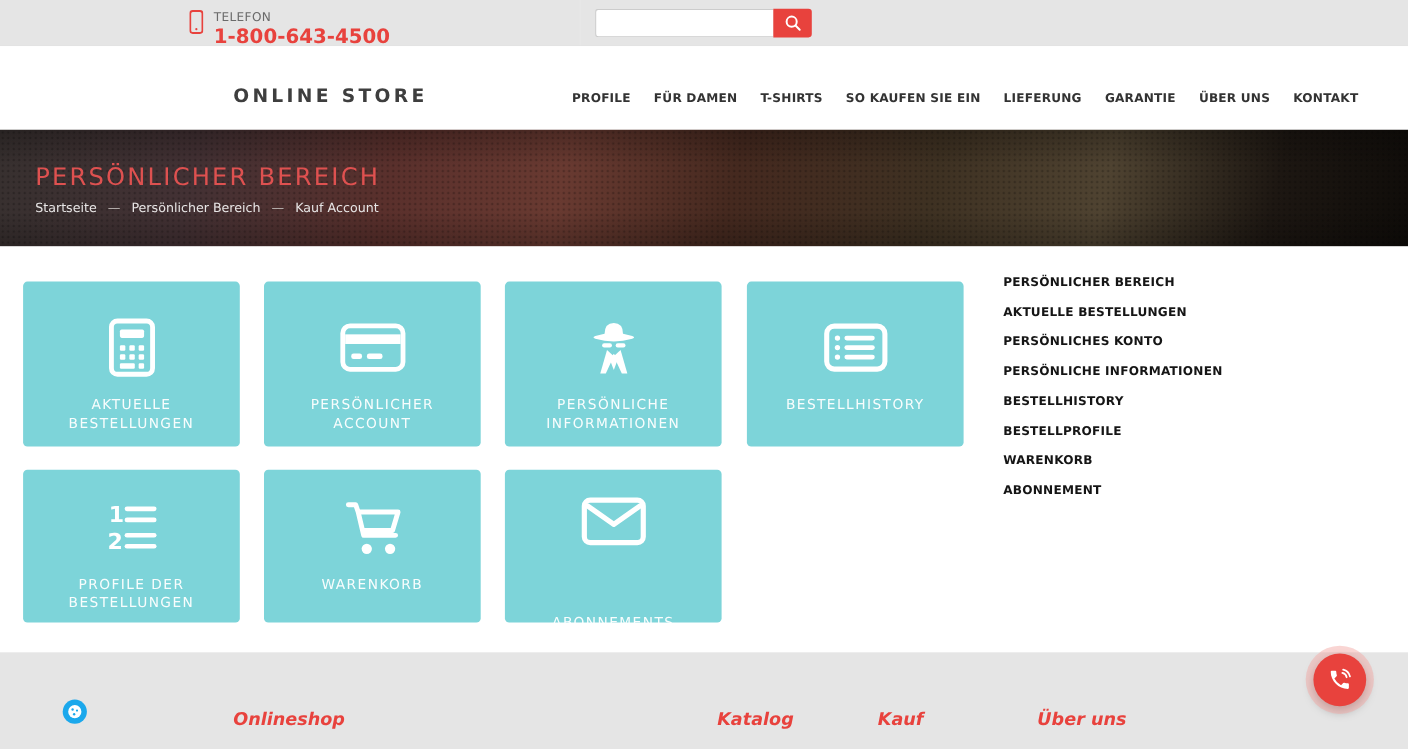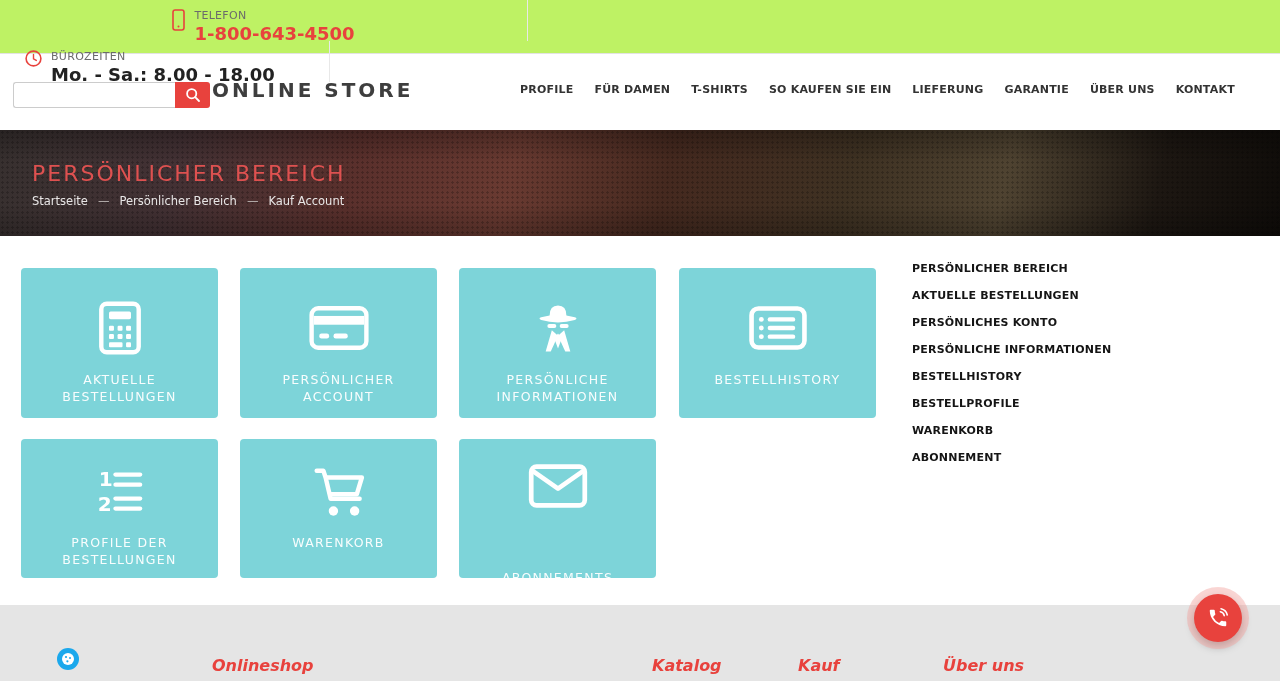--- a/index.html
+++ b/index.html
@@ -1,41 +1,41 @@
 <!DOCTYPE html>
 <html style="--accent: #e8423d; --teal: #7dd4d9;"><head>
 <meta charset="utf-8">
 <style>
   * { margin:0; padding:0; box-sizing:border-box; }
   html,body { width:1280px; height:681px; overflow:hidden; }
   body { font-family:"DejaVu Sans","Liberation Sans",sans-serif; background:#fff; position:relative; }
 
   
-  .topbar { height:54px; background:#bef264; border-bottom:1px solid #e3e3e3; display:flex;flex-direction:column; }
+  .topbar { height:42px; background:#e5e5e5; border-bottom:1px solid #e3e3e3; display:flex; }
   .topbar-section { display:flex; align-items:flex-start; padding-top:8px; }
   .topbar-sec-phone { width:528px; border-right:1px solid #e8e8e8; justify-content:center; }
   .topbar-sec-hours { width:330px; border-right:1px solid #e8e8e8; padding-left:25px; }
   .topbar-sec-search { flex:1; display:flex; align-items:center; padding-left:13px; padding-top:0; }
   .tb-icon { margin-right:9px; margin-top:1px; color:var(--accent); flex:0 0 auto; }
   .tb-lines { display:flex; flex-direction:column; }
   .tb-label { font-size:11px; color:#6b6b6b; letter-spacing:.3px; line-height:16px; }
   .tb-value { font-size:18px; font-weight:bold; margin-top:2px; line-height:15px; }
   .tb-value.red { color:var(--accent); }
   .tb-value.dark { color:#222; }
 
   .search-form { display:flex; height:26px; }
   .search-input { width:162px; height:26px; border:1px solid #ccc; border-right:none;
                   border-radius:3px 0 0 3px; padding:0 8px; font-size:12px; outline:none; }
   .search-button { width:35px; height:26px; background:var(--accent); border:none;
                    border-radius:0 3px 3px 0; display:flex; align-items:center; justify-content:center;
                    color:#fff; cursor:pointer; }
 
   
   .header { height:76px; background:#fff; display:flex; align-items:center; }
-  .logo { position:absolute; left:212px; top:78px; font-size:20px; font-weight:bold;
+  .logo { position:absolute; left:212px; top:78px; font-size:17px; font-weight:bold;
           letter-spacing:3px; color:#3e3e3e; }
   .nav { position:absolute; left:520px; top:83px; display:flex; gap:21px; }
   .nav-item { font-size:11px; font-weight:bold; color:#333; letter-spacing:.2px; cursor:pointer; white-space:nowrap; }
 
   
   .hero { height:106px; position:relative; color:#fff;
     background-image:
       radial-gradient(rgba(0,0,0,.22) 1px, transparent 1.4px),
       linear-gradient(102deg,#37302f 0%,#433134 14%,#5a302c 28%,#693a31 40%,#45291f 52%,#3e3122 66%,#4f4331 78%,#1d1712 90%,#0f0c09 100%);
     background-size:5px 5px,100% 100%; }
@@ -97,32 +97,20 @@
           <rect x="1" y="1" width="11" height="20" rx="2.2" fill="none" stroke="currentColor" stroke-width="1.6"></rect>
           <circle cx="6.5" cy="17.5" r="1" fill="currentColor"></circle>
         </svg>
     </span>
     <span class="tb-lines">
       <span class="tb-label">TELEFON</span>
       <span class="tb-value red">1-800-643-4500</span>
     </span>
   </div>
 
-  <div class="topbar-section topbar-sec-hours">
-    <span class="tb-icon">
-      <svg width="17" height="17" viewBox="0 0 17 17">
-          <circle cx="8.5" cy="8.5" r="7.4" fill="none" stroke="currentColor" stroke-width="1.6"></circle>
-          <path d="M8.5 4.5 v4.3 l2.8 1.6" fill="none" stroke="currentColor" stroke-width="1.4" stroke-linecap="round"></path>
-        </svg>
-    </span>
-    <span class="tb-lines">
-      <span class="tb-label">BÜROZEITEN</span>
-      <span class="tb-value dark">Mo. - Sa.: 8.00 - 18.00</span>
-    </span>
-  </div>
 
   <div class="topbar-section topbar-sec-search">
     <form class="search-form">
       <input class="search-input" type="text" placeholder="" style="">
       <button class="search-button" type="submit">
         <span style="display:flex">
           <svg width="16" height="16" viewBox="0 0 16 16">
               <circle cx="6.7" cy="6.7" r="4.6" fill="none" stroke="#fff" stroke-width="1.8"></circle>
               <path d="M10.2 10.2 L14 14" stroke="#fff" stroke-width="1.8" stroke-linecap="round"></path>
             </svg>

